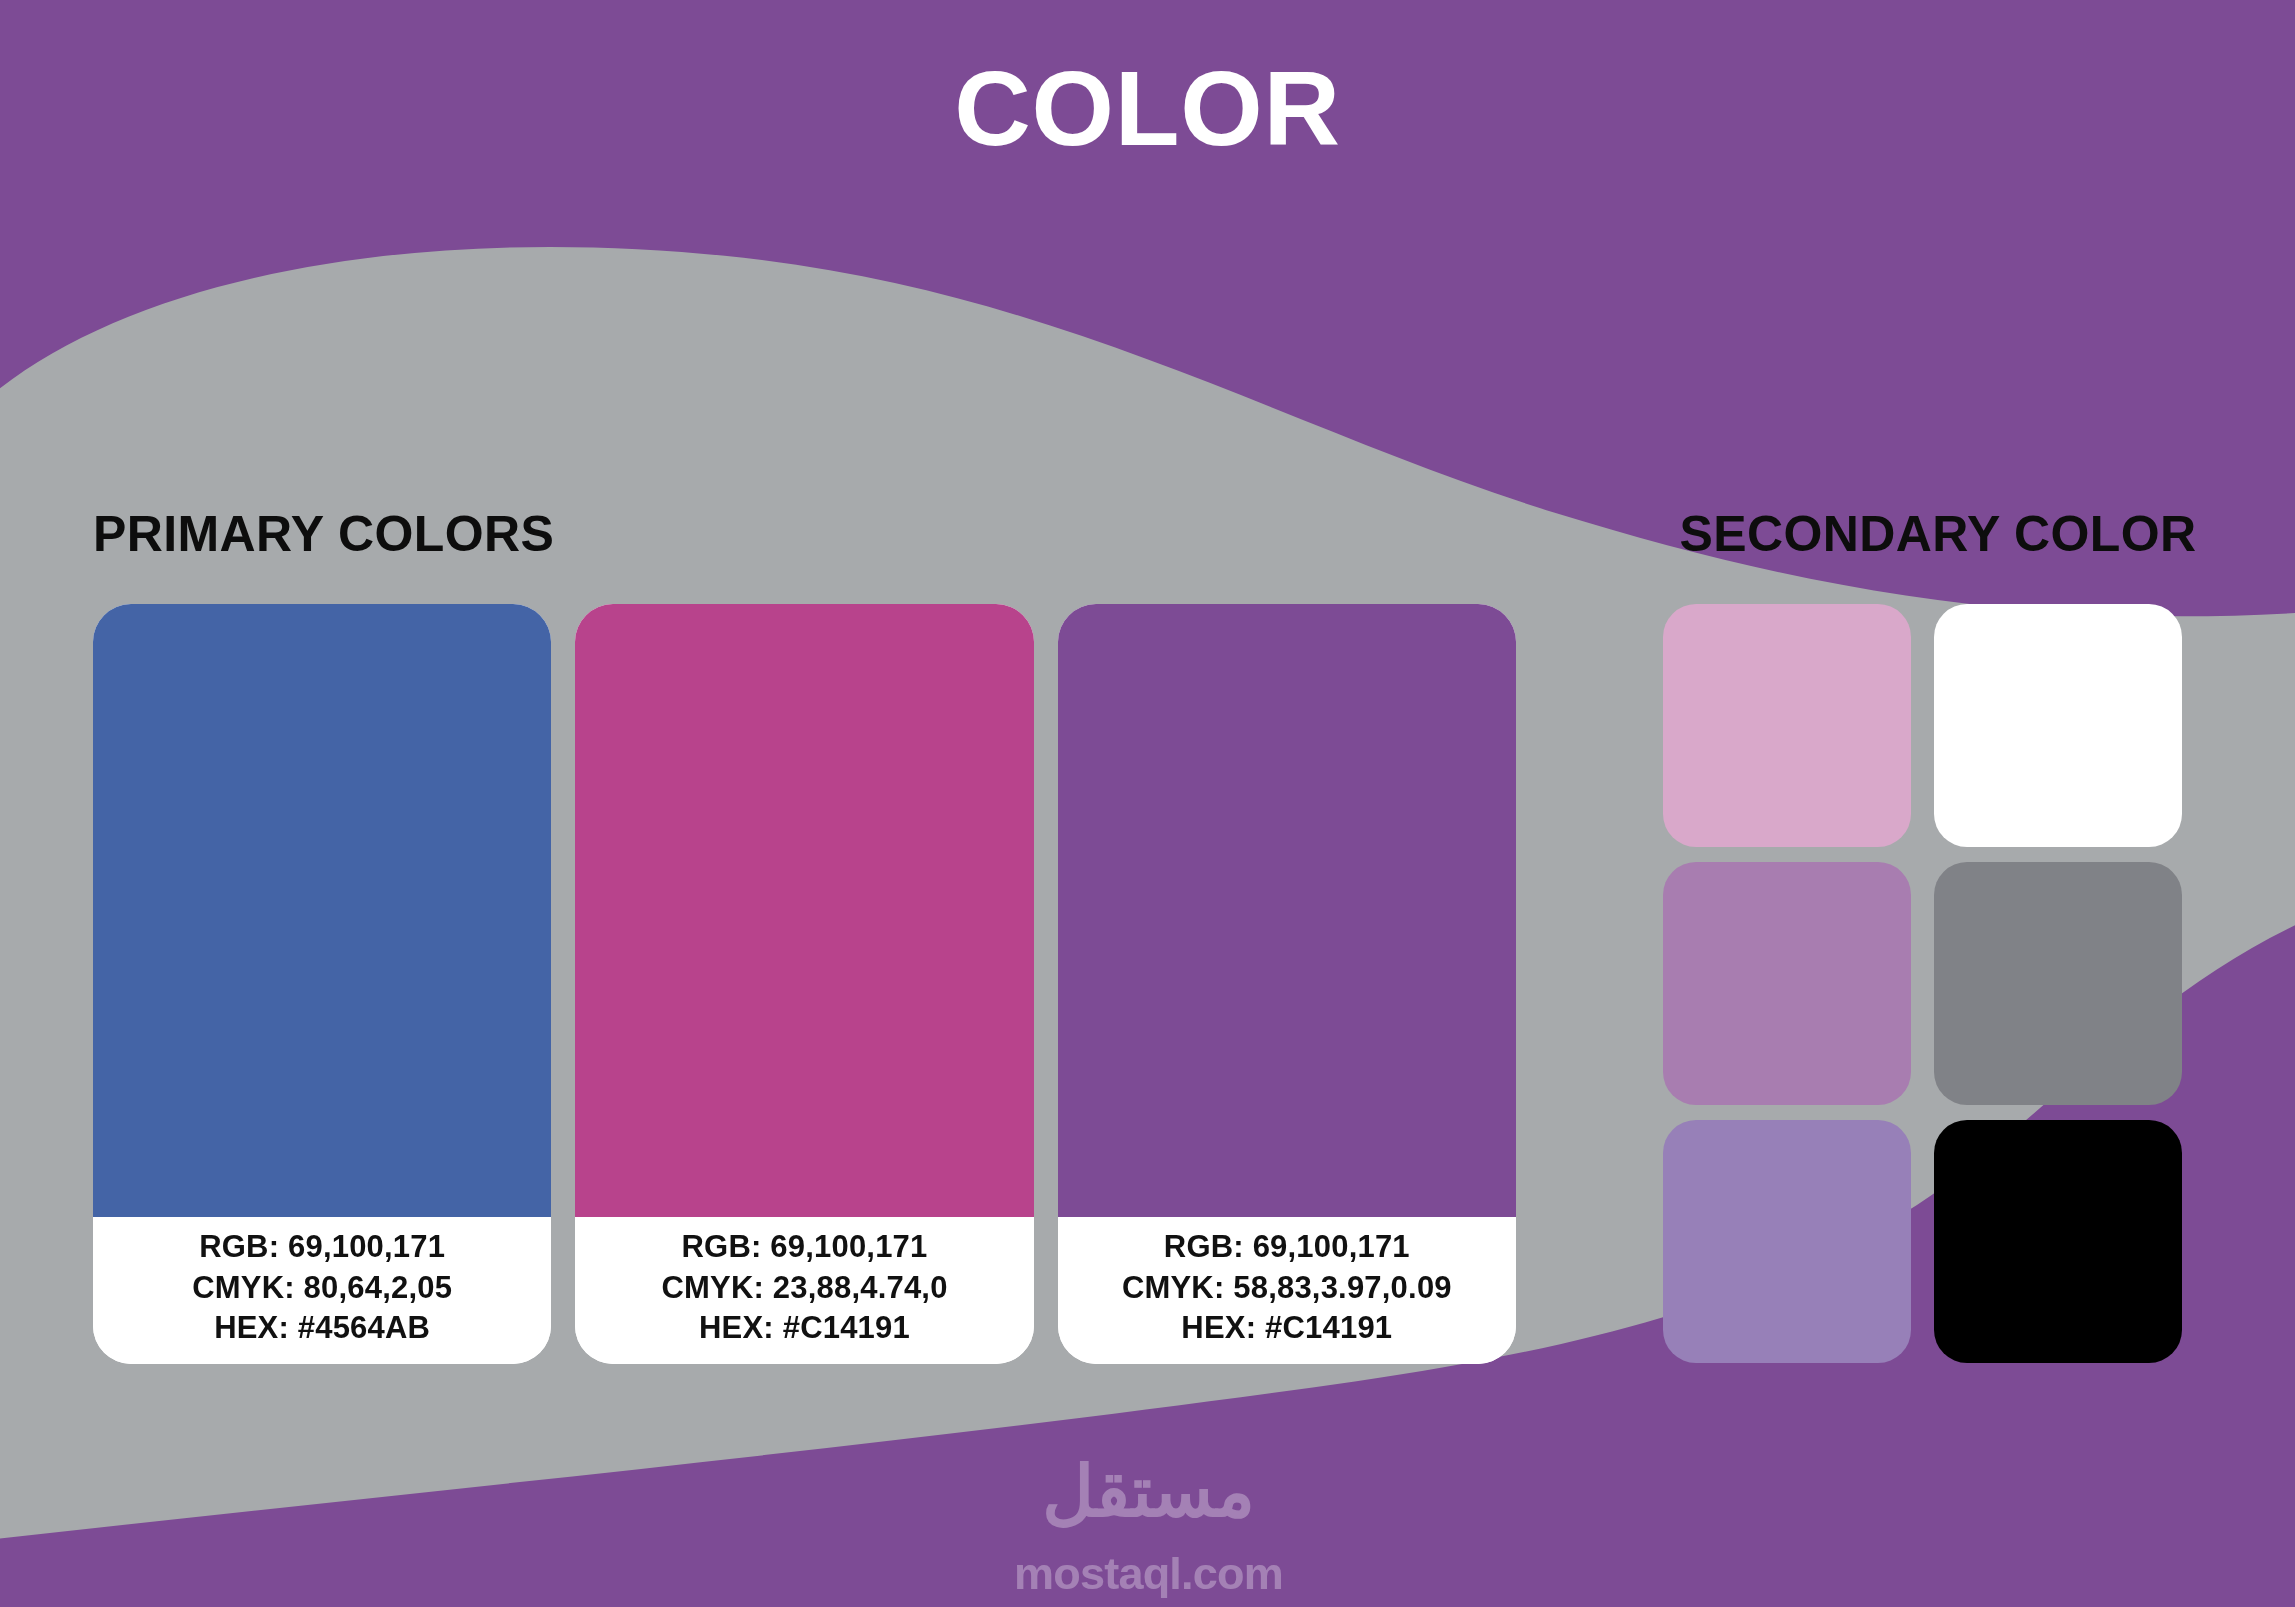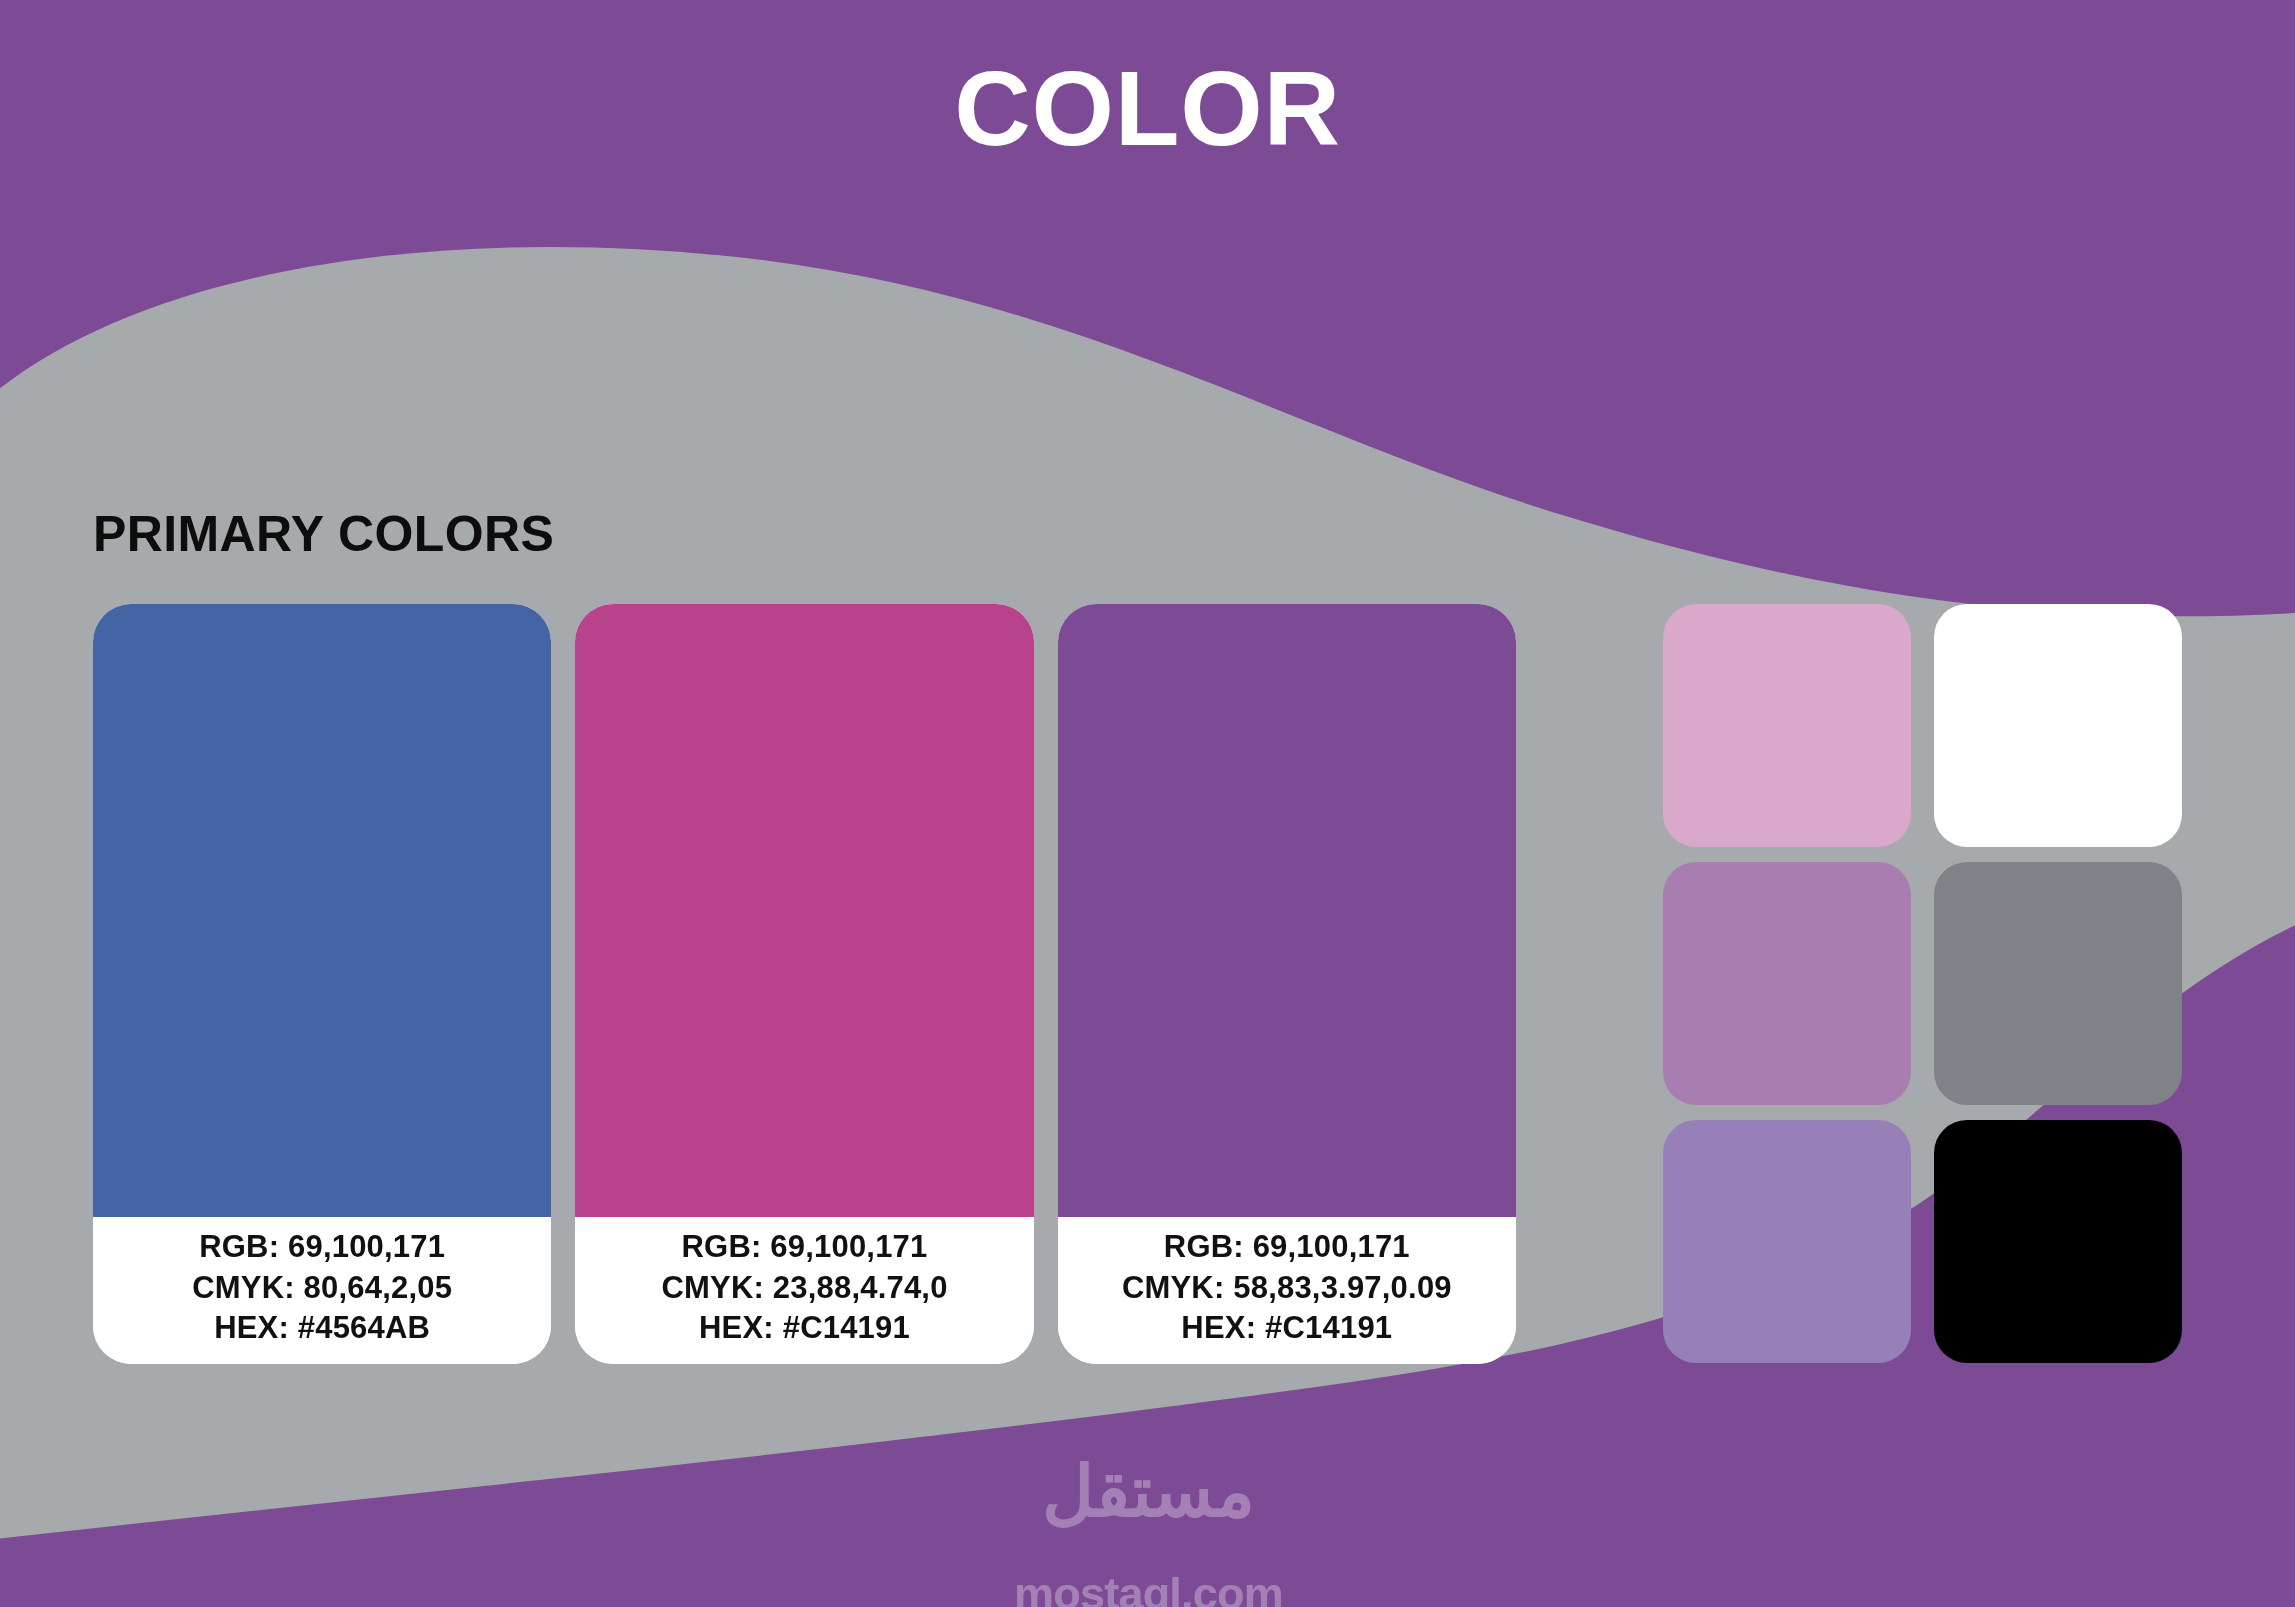--- a/index.html
+++ b/index.html
@@ -136,21 +136,20 @@
     left: 975px;
     top: 1456px;
     width: 347px;
     height: 140px;
     opacity: 0.30;
     display: flex;
     flex-direction: column;
     align-items: center;
     justify-content: flex-start;
     pointer-events: none;
-    gap: 20px;
   }
   .watermark-mark {
     color: #ffffff;
     font-size: 71px;
     font-weight: bold;
     line-height: 1.0;
     direction: rtl;
     letter-spacing: -1.7px;
   }
   .watermark-domain {
@@ -173,20 +172,21 @@
 
     <path fill="#A7AAAC" d="M0,470 C180,330 520,270 900,312 C1290,356 1560,520 1880,620 C2190,716 2460,760 2778,742 L2778,1945 L0,1945 Z"></path>
 
     <path fill="#7D4B95" d="M0,1862 C560,1800 1150,1742 1640,1672 C2000,1620 2230,1540 2400,1400 C2520,1300 2640,1185 2778,1120 L2778,1945 L0,1945 Z"></path>
   </svg>
 
   <div class="title">COLOR</div>
 
   <div class="section-heading" id="primary-heading">PRIMARY COLORS</div>
 
+  <div class="section-heading" id="secondary-heading">SECONDARY COLOR</div>
 
   <div class="primary-row">
 
     <div class="primary-card">
       <div class="primary-swatch" style="background-color: rgb(68, 100, 166);"></div>
       <div class="primary-info">
         <span>RGB: 69,100,171</span>
         <span>CMYK: 80,64,2,05</span>
         <span>HEX: #4564AB</span>
       </div>

